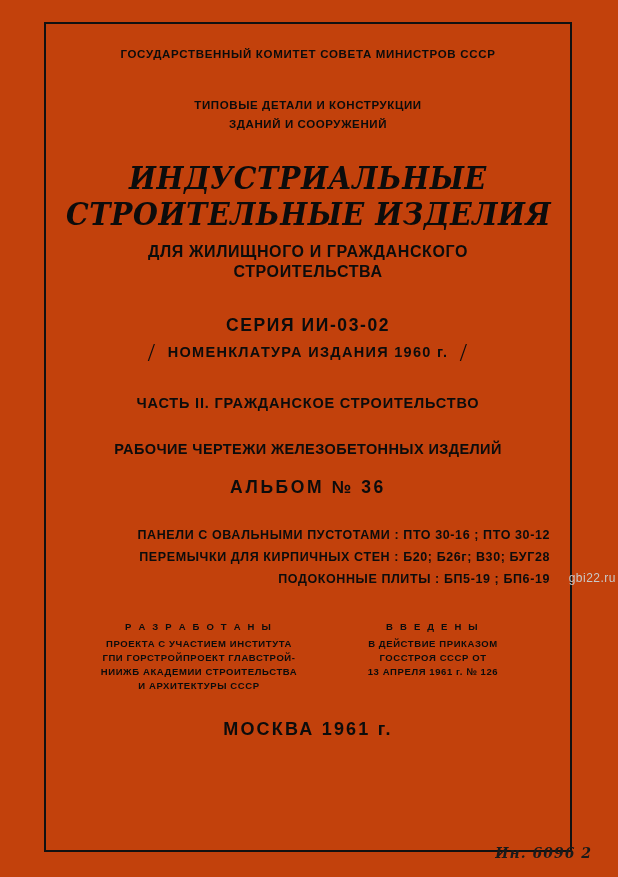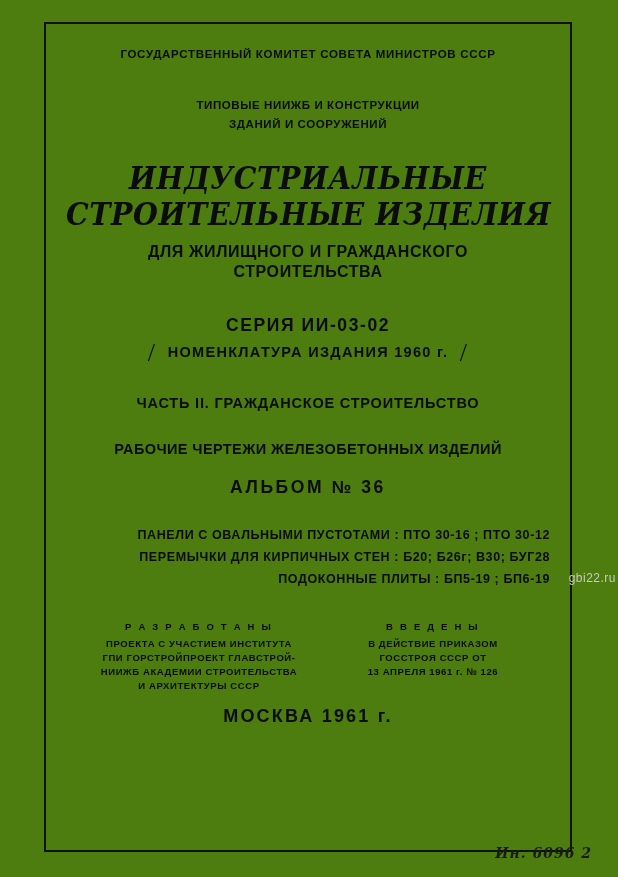--- a/index.html
+++ b/index.html
@@ -11,21 +11,21 @@
     width: 618px;
     height: 877px;
     font-family: "Liberation Sans", sans-serif;
     color: #0c0c0c;
     overflow: hidden;
   }
   .page {
     position: relative;
     width: 618px;
     height: 877px;
-    background: #4d7c0f;
+    background: #c2410c;
   }
   .border-outer {
     position: absolute;
     left: 44px;
     top: 22px;
     width: 528px;
     height: 830px;
     border: 2px solid #111;
     box-sizing: border-box;
   }
@@ -160,20 +160,21 @@
     display: block;
     margin-bottom: 3px;
   }
   .central {
     margin-top: 2px;
     font-size: 10.5px;
     font-weight: bold;
     letter-spacing: 2.6px;
   }
   .moscow {
+    margin-top: 13px;
     font-size: 18px;
     font-weight: bold;
     letter-spacing: 2.2px;
   }
   
   .hand {
     position: absolute;
     font-family: "DejaVu Serif", serif;
     font-style: italic;
     font-weight: bold;
@@ -201,21 +202,21 @@
 <div class="page">
   <div class="border-outer"></div>
 
   <div class="content">
 
     <div class="committee">
       <span class="ln">ГОСУДАРСТВЕННЫЙ КОМИТЕТ СОВЕТА МИНИСТРОВ СССР</span>
     </div>
 
     <div class="typical">
-      <span class="ln">ТИПОВЫЕ НИИЖБ И КОНСТРУКЦИИ</span>
+      <span class="ln">ТИПОВЫЕ ДЕТАЛИ И КОНСТРУКЦИИ</span>
       <span class="ln">ЗДАНИЙ И СООРУЖЕНИЙ</span>
     </div>
 
     <div class="bigtitle">
       <span class="ln">ИНДУСТРИАЛЬНЫЕ</span>
       <span class="ln">СТРОИТЕЛЬНЫЕ ИЗДЕЛИЯ</span>
     </div>
 
     <div class="forhousing">
       <span class="ln">ДЛЯ ЖИЛИЩНОГО И ГРАЖДАНСКОГО</span>

